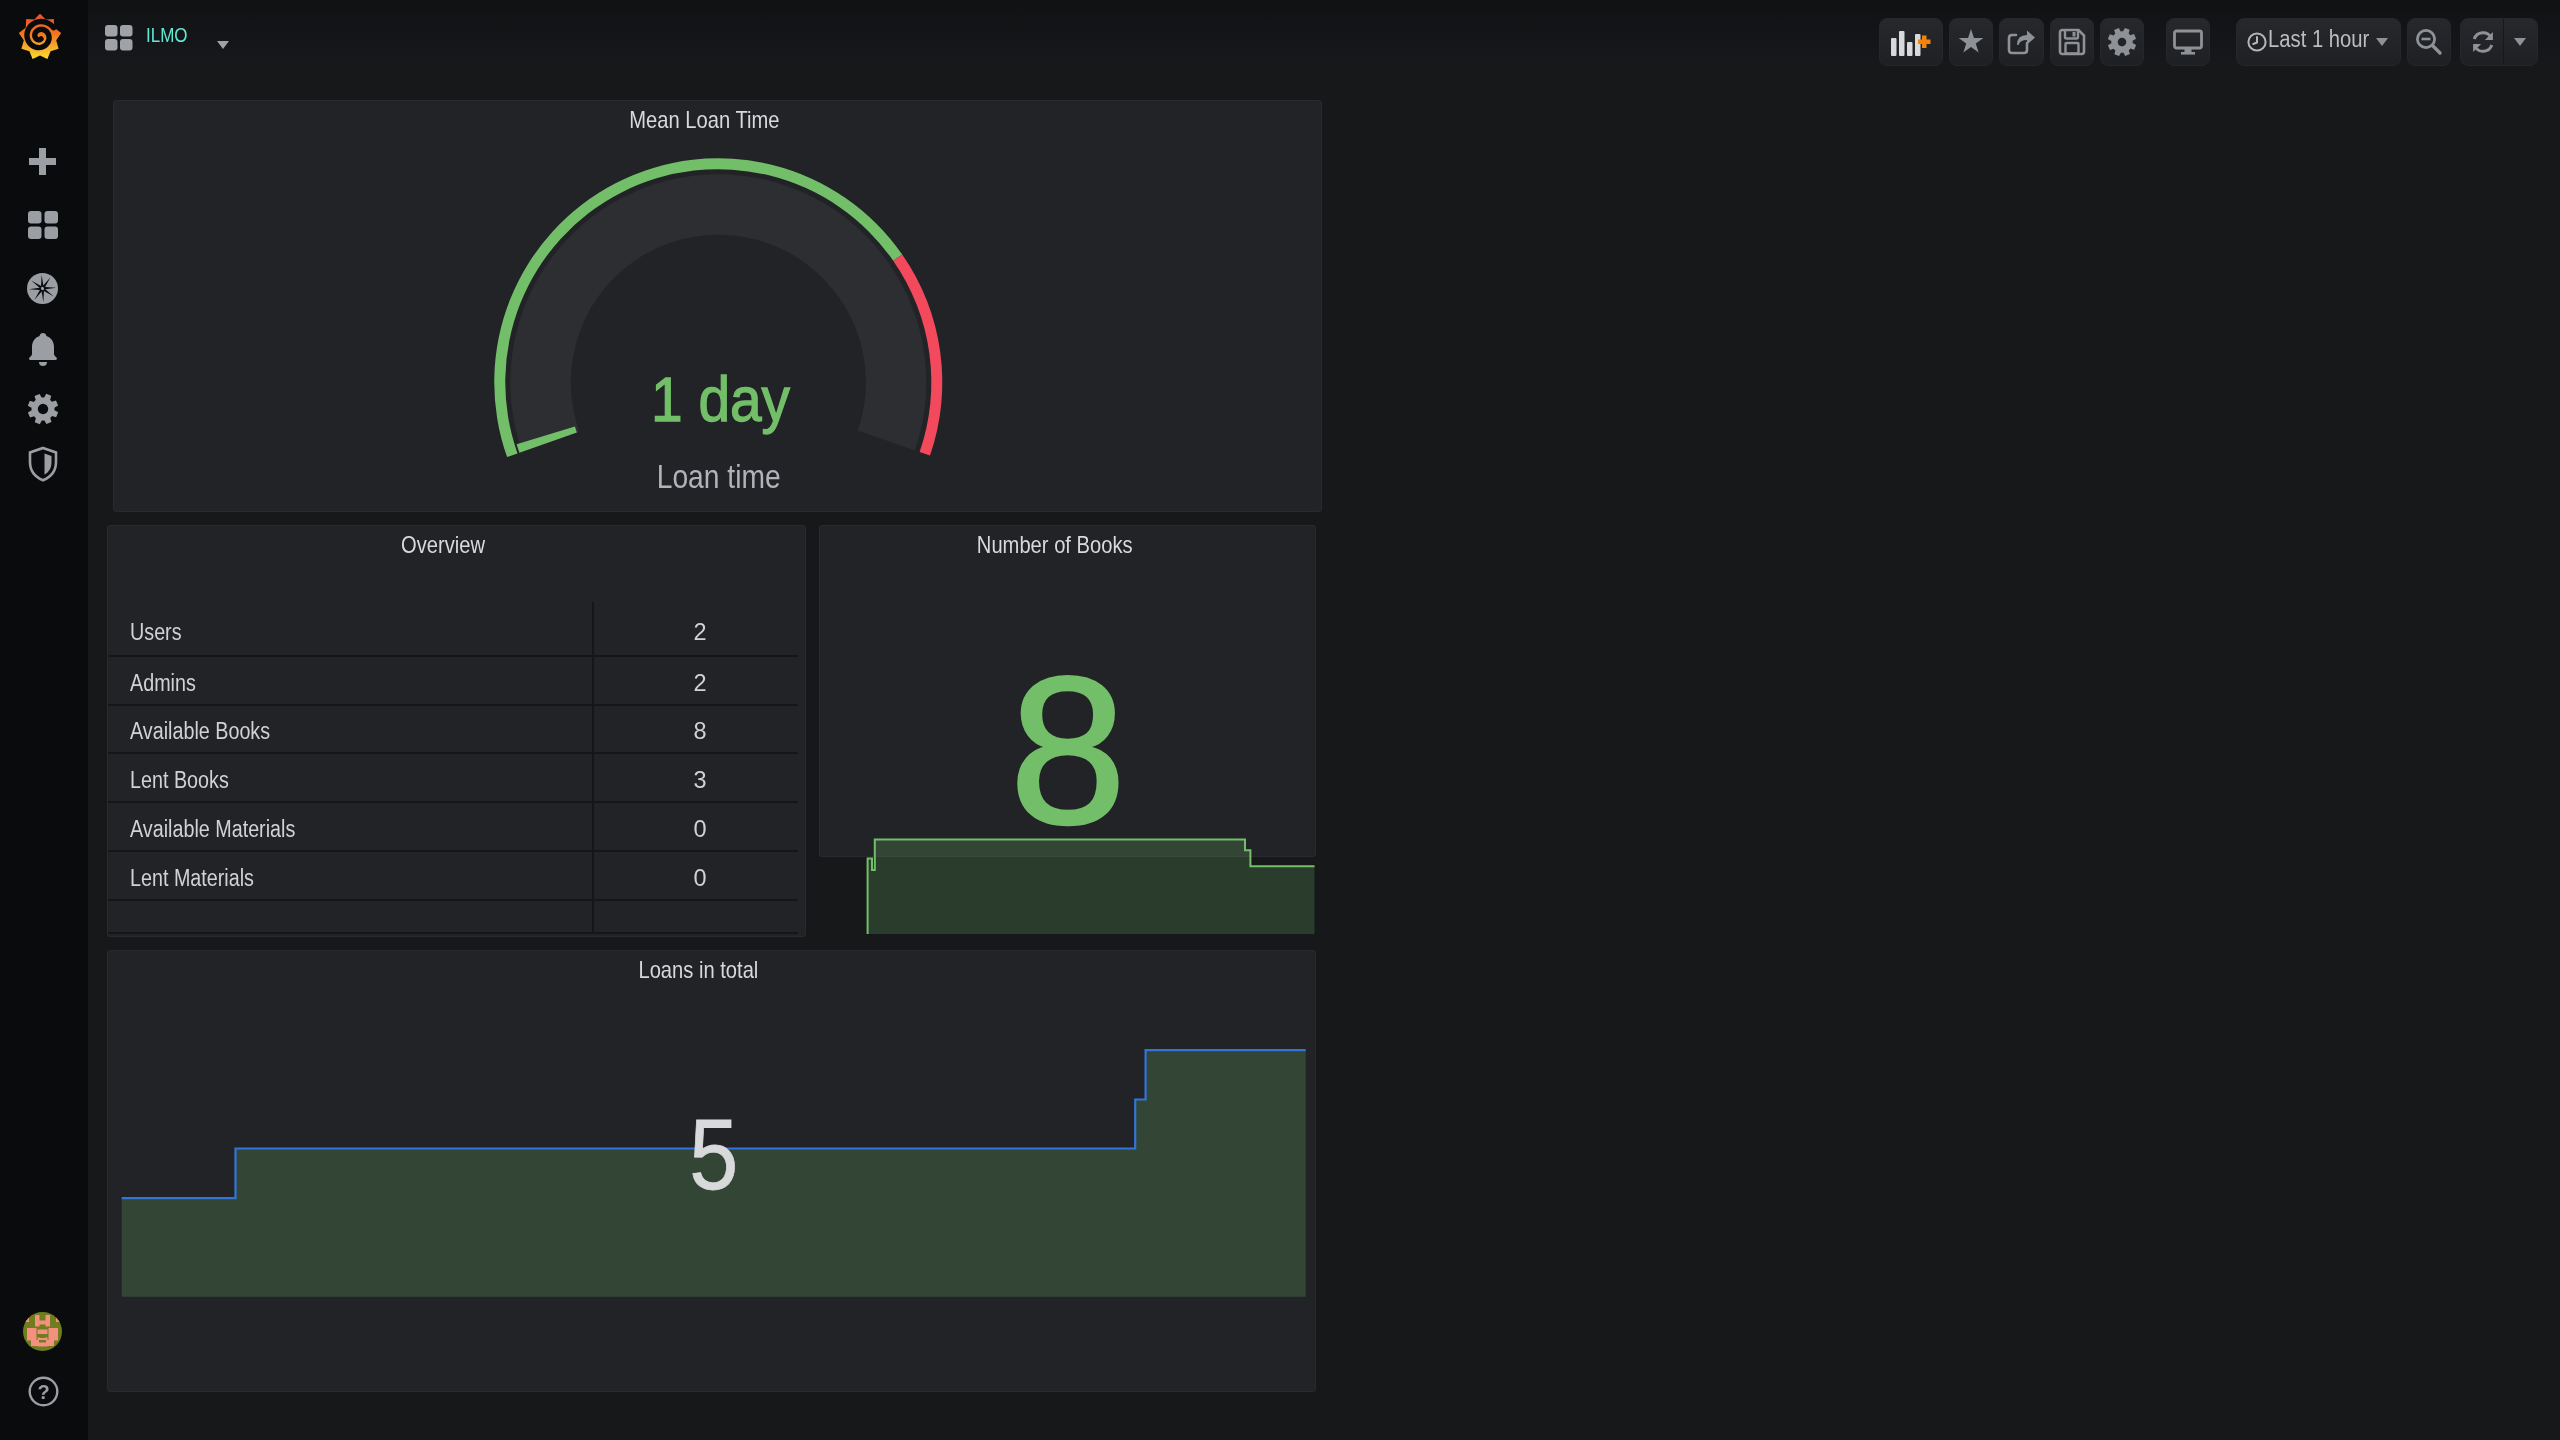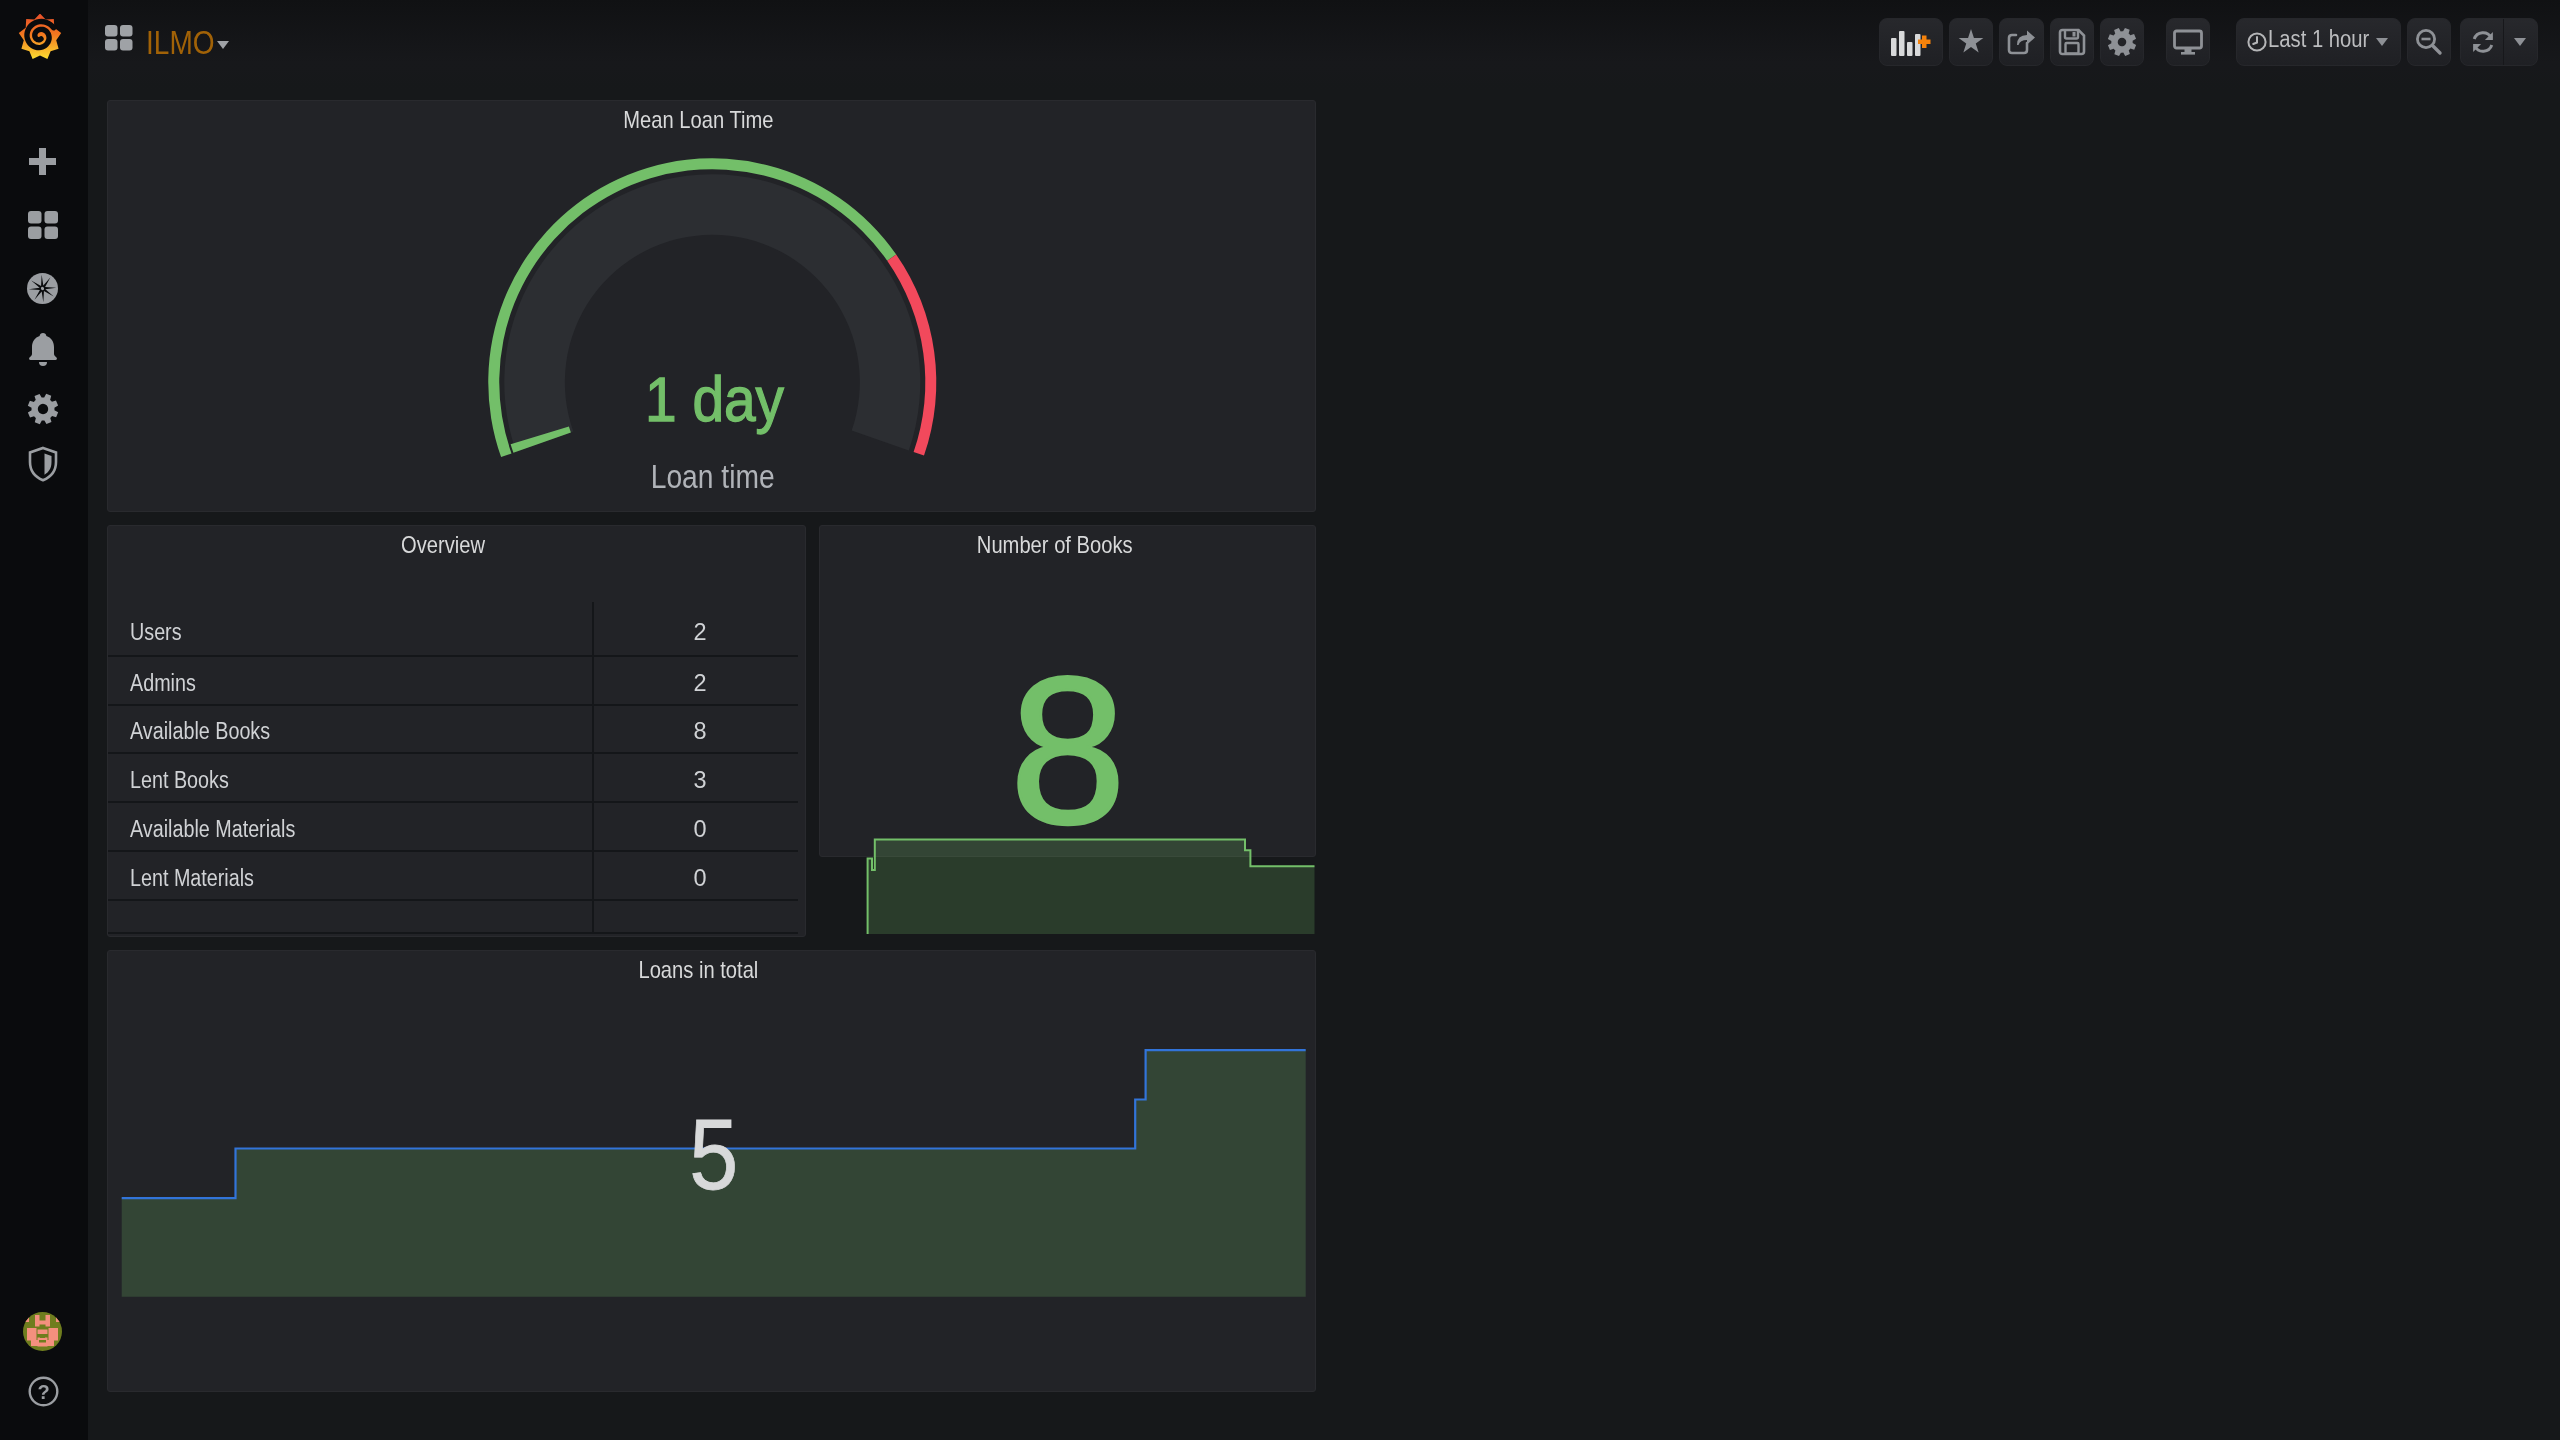--- a/index.html
+++ b/index.html
@@ -24,21 +24,21 @@
 <div class="navbg"></div>
 
 <svg style="position:absolute;left:105px;top:25px" width="28" height="26" viewBox="0 0 28 26">
   <g fill="#9fa2a6">
     <rect x="0" y="0" width="12.5" height="11.5" rx="3"></rect>
     <rect x="15" y="0" width="12.5" height="11.5" rx="3"></rect>
     <rect x="0" y="14" width="12.5" height="11.5" rx="3"></rect>
     <rect x="15" y="14" width="12.5" height="11.5" rx="3"></rect>
   </g>
 </svg>
-<div style="position:absolute;left:146px;top:24px;font-size:33px;font-weight:400;color:#a16207;"><span class="cond" style="transform:scaleX(0.85);">ILMO</span></div>
+<div style="position:absolute;left:146px;top:24px;font-size:20px;font-weight:400;color:#5eead4;"><span class="cond" style="transform:scaleX(0.85);">ILMO</span></div>
 <div style="position:absolute;left:217px;top:41px;width:0;height:0;border-left:6.5px solid transparent;border-right:6.5px solid transparent;border-top:8px solid #9fa2a6;"></div>
 
 <div class="navbtn" id="b-add" style="left:1879px;width:64px;">
   <svg width="40" height="28" viewBox="0 0 40 28">
     <g fill="#d8d9da">
       <rect x="0" y="10" width="5.5" height="18" rx="1"></rect>
       <rect x="8" y="3" width="5.5" height="25" rx="1"></rect>
       <rect x="16" y="14" width="5.5" height="14" rx="1"></rect>
       <rect x="24" y="6" width="5.5" height="22" rx="1"></rect>
     </g>
@@ -167,21 +167,21 @@
         <rect x="16" y="28" width="7" height="2.5" fill="#6f7d1e"></rect>
       </g>
     </g>
   </svg>
   <svg style="position:absolute;left:28px;top:1376px" width="31" height="31" viewBox="0 0 31 31">
     <circle cx="15.5" cy="15.5" r="13.8" fill="none" stroke="#9b9ea2" stroke-width="2.4"></circle>
     <text x="15.5" y="22.5" text-anchor="middle" font-size="20" font-weight="bold" fill="#9b9ea2" font-family="Liberation Sans, sans-serif">?</text>
   </svg>
 </div>
 
-<div class="panel" id="p1" style="left:107px;top:100px;width:1209px;height:412px;">
+<div class="panel" id="p1" style="left:113px;top:100px;width:1209px;height:412px;">
   <div class="ptitle"><span>Mean Loan Time</span></div>
   <svg width="1207" height="410" viewBox="0 0 1207 410" style="position:absolute;left:0;top:0;">
     <path d="M 408.2 350.7 A 208 208 0 1 1 800.8 349.4 L 743.7 329.6 A 147.5 147.5 0 1 0 465.3 330.5 Z" fill="#2c2e32"></path>
     <path d="M 393.1 356.1 A 224 224 0 0 1 788.2 153.5 L 779.2 159.7 A 213 213 0 0 0 403.5 352.4 Z" fill="#73bf69"></path>
     <path d="M 788.2 153.5 A 224 224 0 0 1 816.0 354.6 L 805.6 351.0 A 213 213 0 0 0 779.2 159.7 Z" fill="#f2495c"></path>
     <path d="M 405.4 351.7 A 211 211 0 0 1 402.6 343.3 L 460.9 325.4 A 150 150 0 0 0 462.9 331.4 Z" fill="#73bf69"></path>
     <text x="606.5" y="320" text-anchor="middle" font-size="63" font-weight="400" fill="#73bf69" stroke="#73bf69" stroke-width="1.3" font-family="Liberation Sans, sans-serif" textLength="139" lengthAdjust="spacingAndGlyphs">1 day</text>
     <text x="604.7" y="387" text-anchor="middle" font-size="34" fill="#b0b3b8" font-family="Liberation Sans, sans-serif" textLength="124" lengthAdjust="spacingAndGlyphs">Loan time</text>
   </svg>
 </div>

